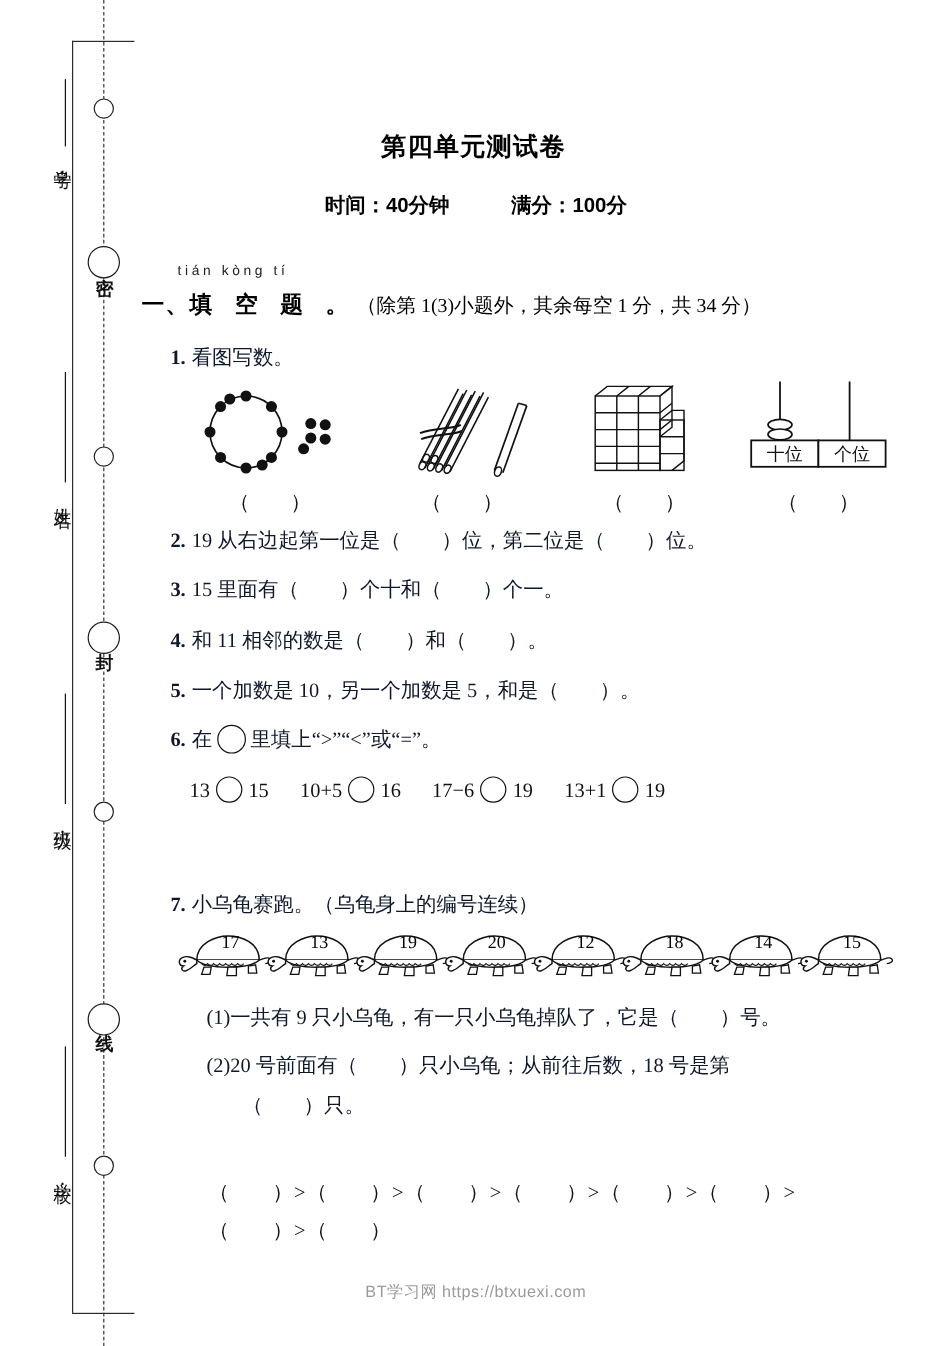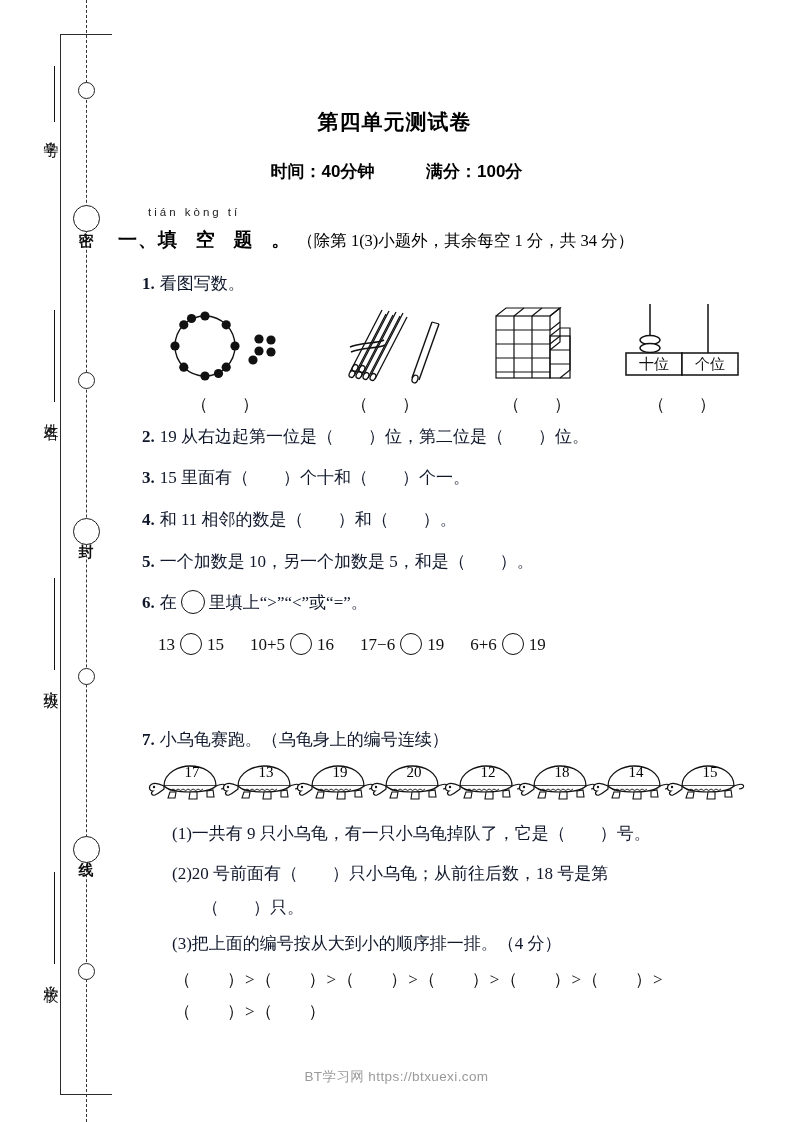--- a/index.html
+++ b/index.html
@@ -71,21 +71,21 @@
   }
   .title-meta{
     position:absolute;left:0;right:0;top:160px;
     text-align:center;
     font-family:"Liberation Sans","DejaVu Sans",sans-serif;
     font-weight:700;font-size:17px;color:#000;
   }
   .title-meta .gap{display:inline-block;width:42px;}
 
   
-  .content{position:absolute;left:118px;top:0;width:660px;height:1078px;}
+  .content{position:absolute;left:118px;top:14px;width:660px;height:1078px;}
 
   .sec-pinyin{
     position:absolute;left:30px;top:206px;
     font-family:"Liberation Sans","DejaVu Sans",sans-serif;
     font-size:11.5px;letter-spacing:3px;color:#222;
   }
   .sec-head{
     position:absolute;left:0px;top:227px;width:640px;
     font-size:19px;font-weight:700;color:#000;white-space:nowrap;
   }
@@ -297,21 +297,21 @@
 
     <div class="q" style="top:550px">
       <span class="qn">5.</span><span>一个加数是 10，另一个加数是 5，和是（</span><span class="sp-m"></span><span>）。</span>
     </div>
 
     <div class="q" style="top:590px">
       <span class="qn">6.</span><span>在</span><span class="inline-circle"></span><span>里填上“&gt;”“&lt;”或“=”。</span>
     </div>
 
     <div class="cmp-row" style="top:633px">
-      <span class="cmp-item"><span>13</span><span class="cmp-circle"></span><span>15</span></span><span class="cmp-item"><span>10+5</span><span class="cmp-circle"></span><span>16</span></span><span class="cmp-item"><span>17−6</span><span class="cmp-circle"></span><span>19</span></span><span class="cmp-item"><span>6+6</span><span class="cmp-circle"></span><span>19</span></span>
+      <span class="cmp-item"><span>13</span><span class="cmp-circle"></span><span>15</span></span><span class="cmp-item"><span>10+5</span><span class="cmp-circle"></span><span>16</span></span><span class="cmp-item"><span>17−6</span><span class="cmp-circle"></span><span>19</span></span><span class="cmp-item"><span>13+1</span><span class="cmp-circle"></span><span>19</span></span>
     </div>
 
 
     <div class="q" style="top:728px">
       <span class="qn">7.</span><span>小乌龟赛跑。（乌龟身上的编号连续）</span>
     </div>
 
     <div class="turtles">
       <div class="turtle" style="left:0"></div>
       <div class="turtle" style="left:74px"></div>
@@ -360,23 +360,20 @@
       <span>(1)</span><span>一共有 9 只小乌龟，有一只小乌龟掉队了，它是（</span><span class="sp-m"></span><span>）号。</span>
     </div>
 
     <div class="q" style="left:54px;top:862px">
       <span>(2)</span><span>20 号前面有（</span><span class="sp-m"></span><span>）只小乌龟；从前往后数，18 号是第</span>
     </div>
     <div class="q" style="left:84px;top:896px">
       <span>（</span><span class="sp-m"></span><span>）只。</span>
     </div>
 
-    <div class="q" style="left:54px;top:932px">
-      <span>(3)</span><span>把上面的编号按从大到小的顺序排一排。（4 分）</span>
-    </div>
 
     <div class="ord-line" style="top:968px"><span>（</span><span class="ord-gap"></span><span>）</span><span class="gt">&gt;</span><span>（</span><span class="ord-gap"></span><span>）</span><span class="gt">&gt;</span><span>（</span><span class="ord-gap"></span><span>）</span><span class="gt">&gt;</span><span>（</span><span class="ord-gap"></span><span>）</span><span class="gt">&gt;</span><span>（</span><span class="ord-gap"></span><span>）</span><span class="gt">&gt;</span><span>（</span><span class="ord-gap"></span><span>）</span><span class="gt">&gt;</span></div>
     <div class="ord-line" style="top:1000px"><span>（</span><span class="ord-gap"></span><span>）</span><span class="gt">&gt;</span><span>（</span><span class="ord-gap"></span><span>）</span></div>
 
   </div>
 
   <div class="footer">BT学习网 https://btxuexi.com</div>
 </div>
 
 </body></html>

